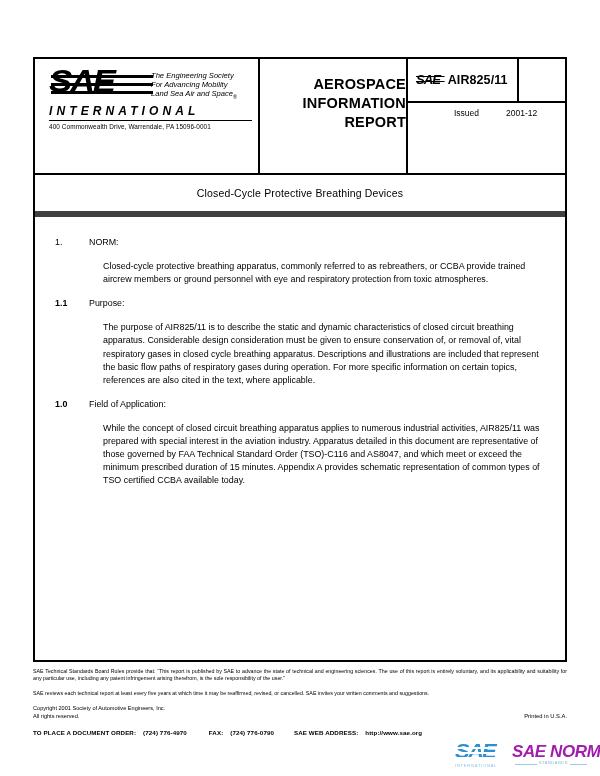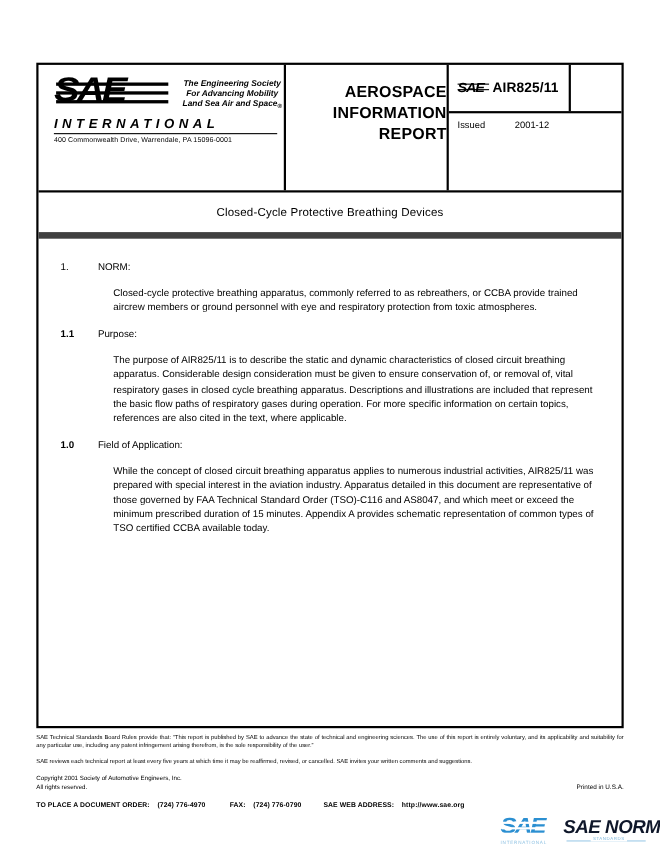--- a/index.html
+++ b/index.html
@@ -80,28 +80,27 @@
     left: 2px;
     width: 102px;
     height: 3px;
     background: #000;
   }
   .sae-wordmark .bar.b1 { top: 5px; }
   .sae-wordmark .bar.b2 { top: 13px; }
   .sae-wordmark .bar.b3 { top: 21px; }
 
   .sae-tagline {
-    margin-left: 21px;
+    margin-left: 6px;
     font-size: 7.6px;
     font-style: italic;
-    font-weight: bold;
+    font-weight: normal;
     line-height: 9.2px;
     padding-top: 1px;
     white-space: nowrap;
-    text-align: center;
   }
   .sae-tagline .reg {
     font-size: 5.5px;
     font-style: normal;
     vertical-align: sub;
   }
 
   .sae-international {
     margin-top: 2px;
     font-size: 12px;
@@ -181,21 +180,21 @@
   .hdr-blank-cell {
     width: 46px;
   }
   .hdr-right-bottom {
     flex: 1;
     display: flex;
     align-items: flex-start;
     padding: 5px 0 0 8px;
     font-size: 8.5px;
   }
-  .hdr-issued-label { width: 52px; }
+  .hdr-issued-label { width: 52px; margin-left: 38px; }
   .hdr-issued-value { font-size: 8.5px; }
 
   
   .title-band {
     height: 42px;
     border-bottom: 6px solid #404040;
     box-sizing: border-box;
     display: flex;
     align-items: center;
     justify-content: center;
@@ -319,21 +318,21 @@
     white-space: nowrap;
   }
   .norm-title {
     position: absolute;
     left: 57px;
     top: 0px;
     font-size: 17px;
     font-weight: bold;
     font-style: italic;
     letter-spacing: -0.4px;
-    color: #0f172a;
+    color: #a21caf;
     white-space: nowrap;
     line-height: 20px;
   }
   .norm-rule {
     position: absolute;
     left: 60px;
     top: 22px;
     width: 72px;
     height: 1px;
     background: #9ecbe8;

